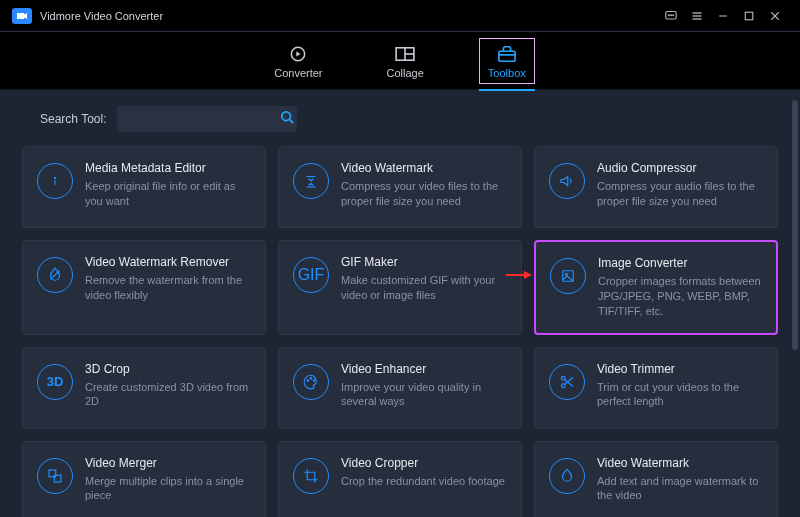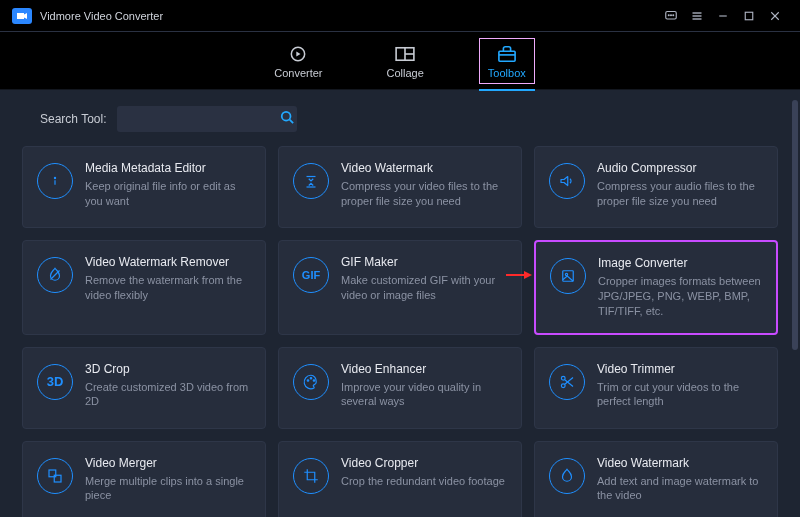--- a/index.html
+++ b/index.html
@@ -174,21 +174,21 @@
             <line x1="6" y1="18" x2="18" y2="6"></line>
           </svg>
         </div>
       <div class="ctxt">
           <div class="ctitle">Video Watermark Remover</div>
           <div class="cdesc">Remove the watermark from the video flexibly</div>
         </div>
     </div>
 
     <div class="card">
-      <div class="cicon" style="font-size:11px;font-weight:700;">GIF</div>
+      <div class="cicon" style="font-size:16px;font-weight:400;">GIF</div>
       <div class="ctxt">
           <div class="ctitle">GIF Maker</div>
           <div class="cdesc">Make customized GIF with your video or image files</div>
         </div>
     </div>
 
     <div class="card hl">
       <div class="cicon">
           <svg viewBox="0 0 24 24">
             <rect x="5" y="5" width="14" height="14" rx="1"></rect>

